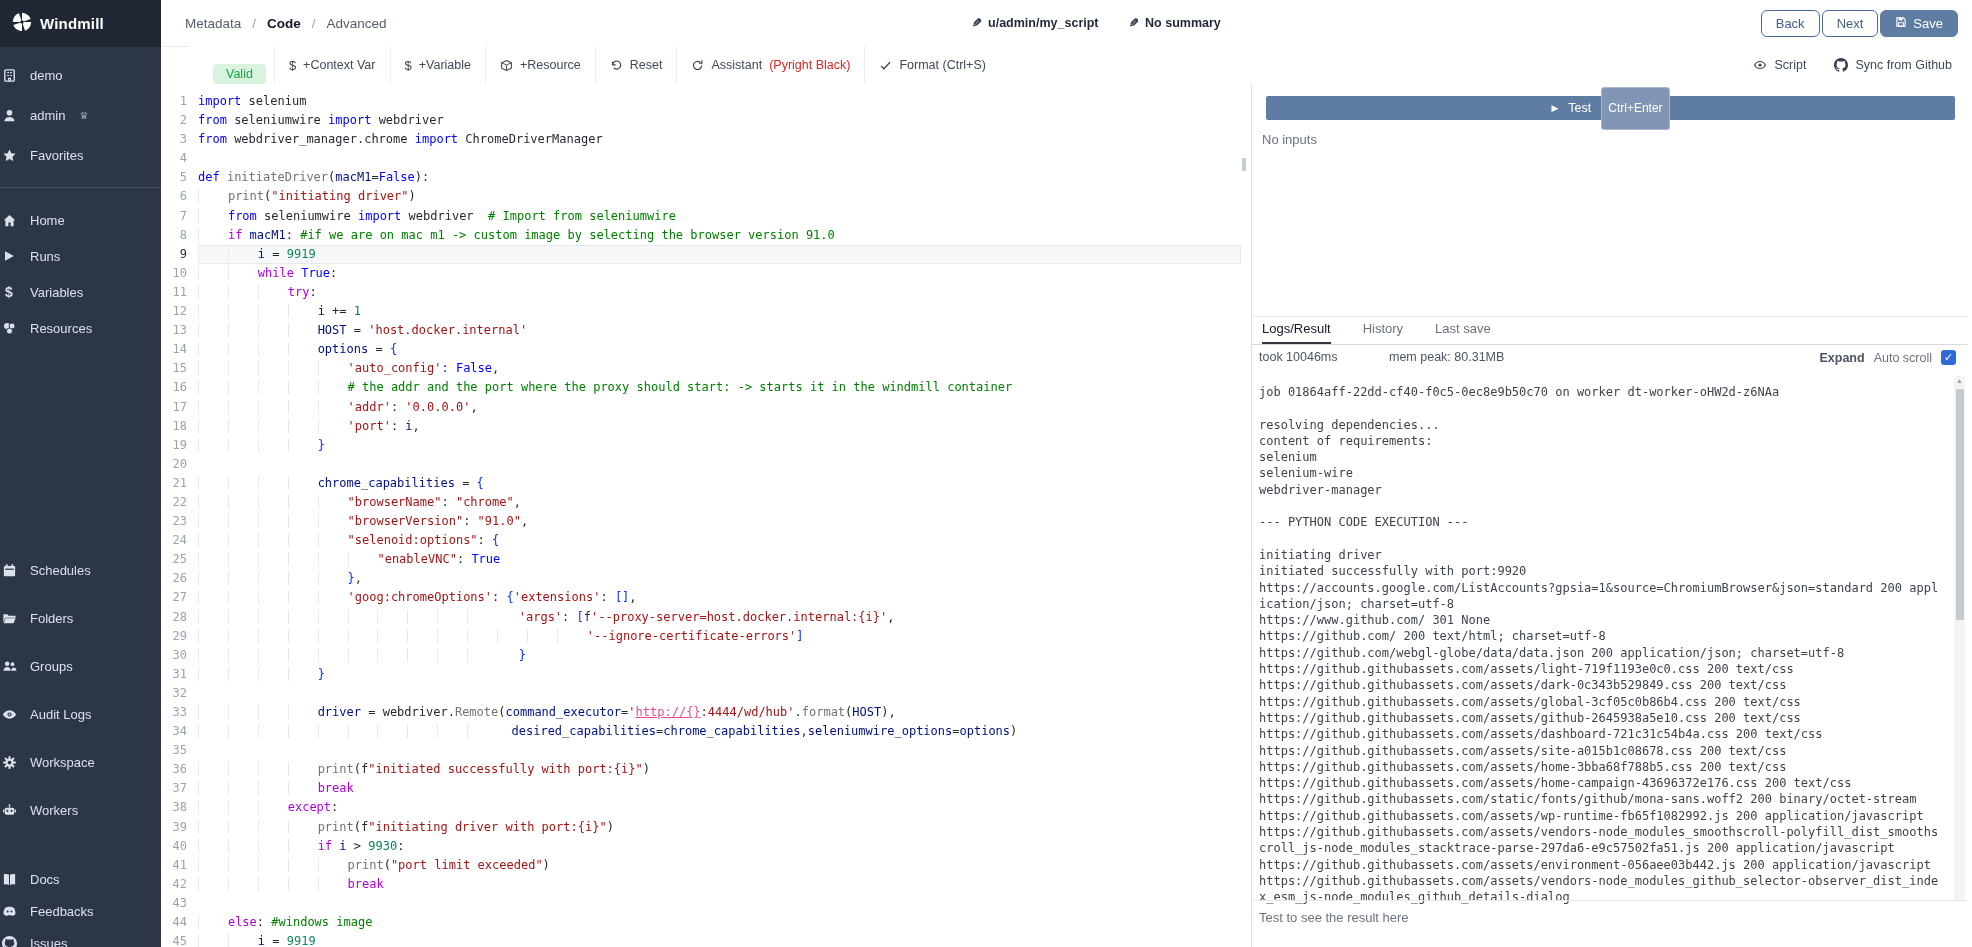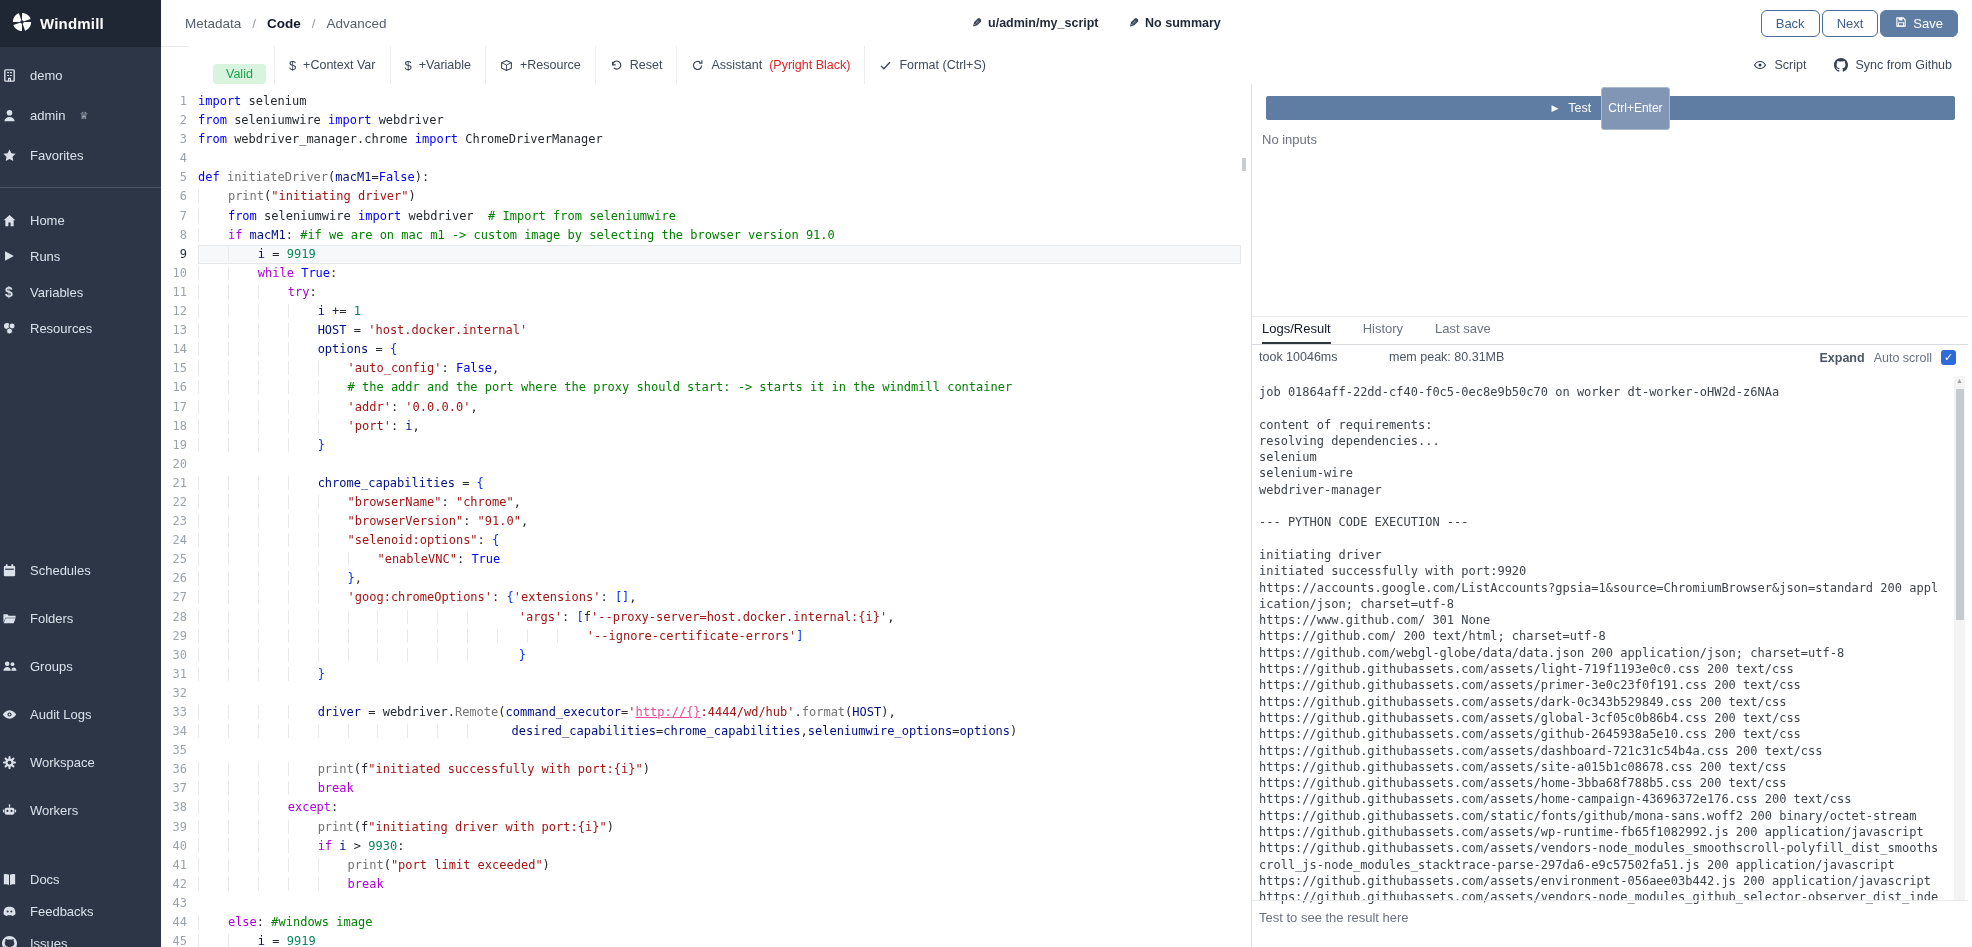--- a/index.html
+++ b/index.html
@@ -459,36 +459,35 @@
             <span class="autoscroll">Auto scroll</span>
             <span class="cb">
                 <span>✓</span>
               </span>
           </span>
         </div>
 
         <div class="logs" id="logs">
             <div class="logline">job 01864aff-22dd-cf40-f0c5-0ec8e9b50c70 on worker dt-worker-oHW2d-z6NAa</div>
             <div class="logline">&nbsp;</div>
+            <div class="logline">resolving dependencies...</div>
             <div class="logline">content of requirements:</div>
-            <div class="logline">resolving dependencies...</div>
             <div class="logline">selenium</div>
             <div class="logline">selenium-wire</div>
             <div class="logline">webdriver-manager</div>
             <div class="logline">&nbsp;</div>
             <div class="logline">--- PYTHON CODE EXECUTION ---</div>
             <div class="logline">&nbsp;</div>
             <div class="logline">initiating driver</div>
             <div class="logline">initiated successfully with port:9920</div>
             <div class="logline">https://accounts.google.com/ListAccounts?gpsia=1&amp;source=ChromiumBrowser&amp;json=standard 200 application/json; charset=utf-8</div>
             <div class="logline">https://www.github.com/ 301 None</div>
             <div class="logline">https://github.com/ 200 text/html; charset=utf-8</div>
             <div class="logline">https://github.com/webgl-globe/data/data.json 200 application/json; charset=utf-8</div>
             <div class="logline">https://github.githubassets.com/assets/light-719f1193e0c0.css 200 text/css</div>
-            <div class="logline">https://github.githubassets.com/assets/primer-3e0c23f0f191.css 200 text/css</div>
             <div class="logline">https://github.githubassets.com/assets/dark-0c343b529849.css 200 text/css</div>
             <div class="logline">https://github.githubassets.com/assets/global-3cf05c0b86b4.css 200 text/css</div>
             <div class="logline">https://github.githubassets.com/assets/github-2645938a5e10.css 200 text/css</div>
             <div class="logline">https://github.githubassets.com/assets/dashboard-721c31c54b4a.css 200 text/css</div>
             <div class="logline">https://github.githubassets.com/assets/site-a015b1c08678.css 200 text/css</div>
             <div class="logline">https://github.githubassets.com/assets/home-3bba68f788b5.css 200 text/css</div>
             <div class="logline">https://github.githubassets.com/assets/home-campaign-43696372e176.css 200 text/css</div>
             <div class="logline">https://github.githubassets.com/static/fonts/github/mona-sans.woff2 200 binary/octet-stream</div>
             <div class="logline">https://github.githubassets.com/assets/wp-runtime-fb65f1082992.js 200 application/javascript</div>
             <div class="logline">https://github.githubassets.com/assets/vendors-node_modules_smoothscroll-polyfill_dist_smoothscroll_js-node_modules_stacktrace-parse-297da6-e9c57502fa51.js 200 application/javascript</div>

